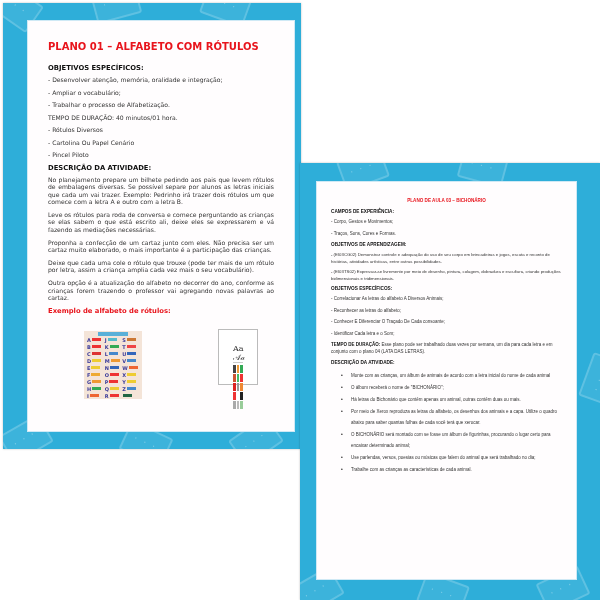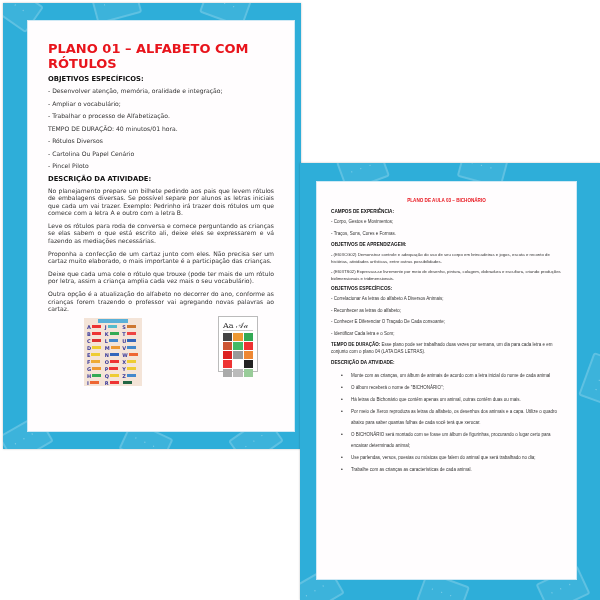--- a/index.html
+++ b/index.html
@@ -32,39 +32,39 @@
     .sheet {
       position: absolute;
       background: #fffdfe;
       border: 1px solid #cfe9f5;
     }
     .page-1 .sheet { left: 24px; top: 17px; width: 268px; height: 412px; padding: 20px 20px 0 20px; }
     .page-2 .sheet { left: 16px; top: 18px; width: 261px; height: 399px; padding: 14px 14px 0 14px; }
 
     
     .p1 { font-family: "DejaVu Sans", sans-serif; color: #222; }
-    .p1 .title { color: #e8141c; font-weight: bold; font-size: 13px; margin-bottom: 4px; }
+    .p1 .title { color: #e8141c; font-weight: bold; font-size: 10px; margin-bottom: 12px; }
     .p1 .h { font-weight: bold; font-size: 6.8px; margin: 3px 0 4px; color: #111; }
     .p1 .li { font-size: 6.1px; margin-bottom: 5.5px; color: #333; }
     .p1 .para { font-size: 6.1px; line-height: 7.6px; text-align: justify; margin-bottom: 5px; color: #333; }
     .p1 .example { color: #e8141c; font-weight: bold; font-size: 6.8px; margin: 3px 0 16px; }
     .imgs { position: relative; height: 90px; }
     .img-a {
       position: absolute; left: 36px; top: 0; width: 58px; height: 68px;
       background: #f4e4d8;
       padding: 6px 3px 2px 3px;
       display: grid; grid-template-columns: repeat(3, 1fr); gap: 1px;
     }
     .img-a .hdr { position:absolute; left: 14px; top: 1px; width: 30px; height: 4px; background:#5ab0d8; }
     .img-a .cell { display:flex; align-items:center; gap:1px; font-size:5px; font-weight:bold; color:#3a3a9a; }
     .img-a .cell i { display:inline-block; width:9px; height:3px; }
     .img-b {
       position: absolute; left: 170px; top: -2px; width: 40px; height: 56px;
       background: #fff; border: 1px solid #bbb;
-      padding: 4px;
+      padding: 14px;
     }
     .img-b .top { font-size: 8px; font-family: "DejaVu Serif", serif; color:#333; line-height: 9px; border-bottom: 1px solid #ccc; }
     .img-b .grid { display:grid; grid-template-columns: repeat(3, 1fr); gap:1px; margin-top:2px; }
     .img-b .grid i { display:block; height:8px; }
 
     
     .p2 { font-family: "Liberation Sans", sans-serif; color: #222; }
     .p2 .title { color: #e8141c; font-weight: bold; font-size: 4.6px; text-align: center; margin: 2px 0 6px; }
     .p2 .h { font-weight: bold; font-size: 4.7px; margin: 2px 0 5px; color: #111; }
     .p2 .li { font-size: 4.5px; margin-bottom: 6.5px; color: #333; }
@@ -95,20 +95,21 @@
     <div class="li">TEMPO DE DURAÇÃO: 40 minutos/01 hora.</div>
     <div class="li">- Rótulos Diversos</div>
     <div class="li">- Cartolina Ou Papel Cenário</div>
     <div class="li">- Pincel Piloto</div>
     <div class="h">DESCRIÇÃO DA ATIVIDADE:</div>
     <div class="para">No planejamento prepare um bilhete pedindo aos pais que levem rótulos de embalagens diversas. Se possível separe por alunos as letras iniciais que cada um vai trazer. Exemplo: Pedrinho irá trazer dois rótulos um que comece com a letra A e outro com a letra B.</div>
     <div class="para">Leve os rótulos para roda de conversa e comece perguntando as crianças se elas sabem o que está escrito ali, deixe eles se expressarem e vá fazendo as mediações necessárias.</div>
     <div class="para">Proponha a confecção de um cartaz junto com eles. Não precisa ser um cartaz muito elaborado, o mais importante é a participação das crianças.</div>
     <div class="para">Deixe que cada uma cole o rótulo que trouxe (pode ter mais de um rótulo por letra, assim a criança amplia cada vez mais o seu vocabulário).</div>
     <div class="para">Outra opção é a atualização do alfabeto no decorrer do ano, conforme as crianças forem trazendo o professor vai agregando novas palavras ao cartaz.</div>
+    <div class="example">Exemplo de alfabeto de rótulos:</div>
 
     <div class="imgs">
       <div class="img-a">
         <span class="hdr"></span>
         <span class="cell">
             <b>A</b>
             <i style="background:#e33"></i>
           </span>
         <span class="cell">
             <b>J</b>

